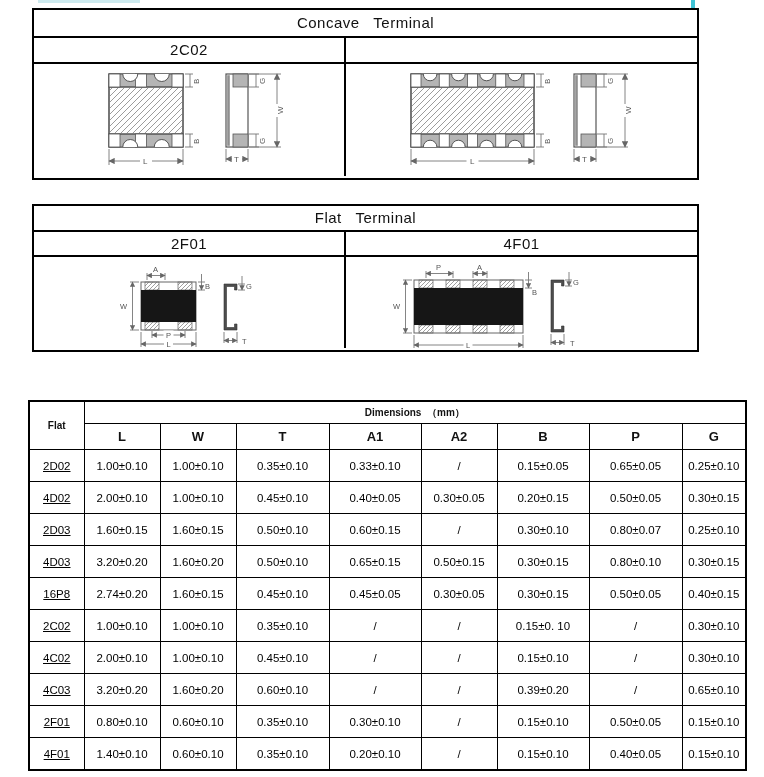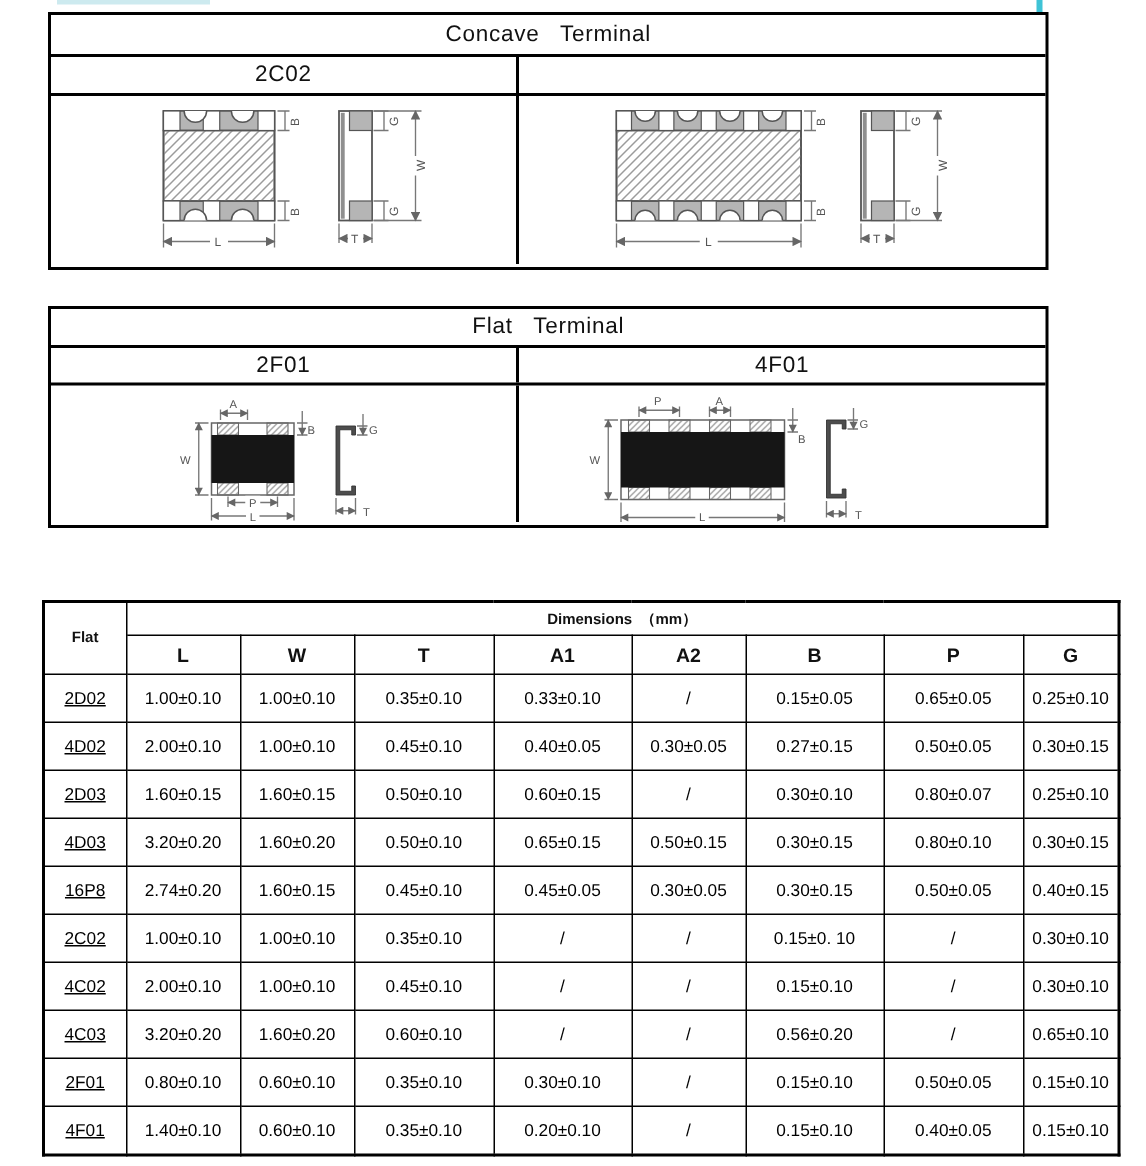--- a/index.html
+++ b/index.html
@@ -342,21 +342,21 @@
         <td>0.65±0.05</td>
         <td>0.25±0.10</td>
       </tr>
       <tr>
         <td class="type-cell">4D02</td>
         <td>2.00±0.10</td>
         <td>1.00±0.10</td>
         <td>0.45±0.10</td>
         <td>0.40±0.05</td>
         <td>0.30±0.05</td>
-        <td>0.27±0.15</td>
+        <td>0.20±0.15</td>
         <td>0.50±0.05</td>
         <td>0.30±0.15</td>
       </tr>
       <tr>
         <td class="type-cell">2D03</td>
         <td>1.60±0.15</td>
         <td>1.60±0.15</td>
         <td>0.50±0.10</td>
         <td>0.60±0.15</td>
         <td>/</td>
@@ -408,21 +408,21 @@
         <td>/</td>
         <td>0.30±0.10</td>
       </tr>
       <tr>
         <td class="type-cell">4C03</td>
         <td>3.20±0.20</td>
         <td>1.60±0.20</td>
         <td>0.60±0.10</td>
         <td>/</td>
         <td>/</td>
-        <td>0.56±0.20</td>
+        <td>0.39±0.20</td>
         <td>/</td>
         <td>0.65±0.10</td>
       </tr>
       <tr>
         <td class="type-cell">2F01</td>
         <td>0.80±0.10</td>
         <td>0.60±0.10</td>
         <td>0.35±0.10</td>
         <td>0.30±0.10</td>
         <td>/</td>

